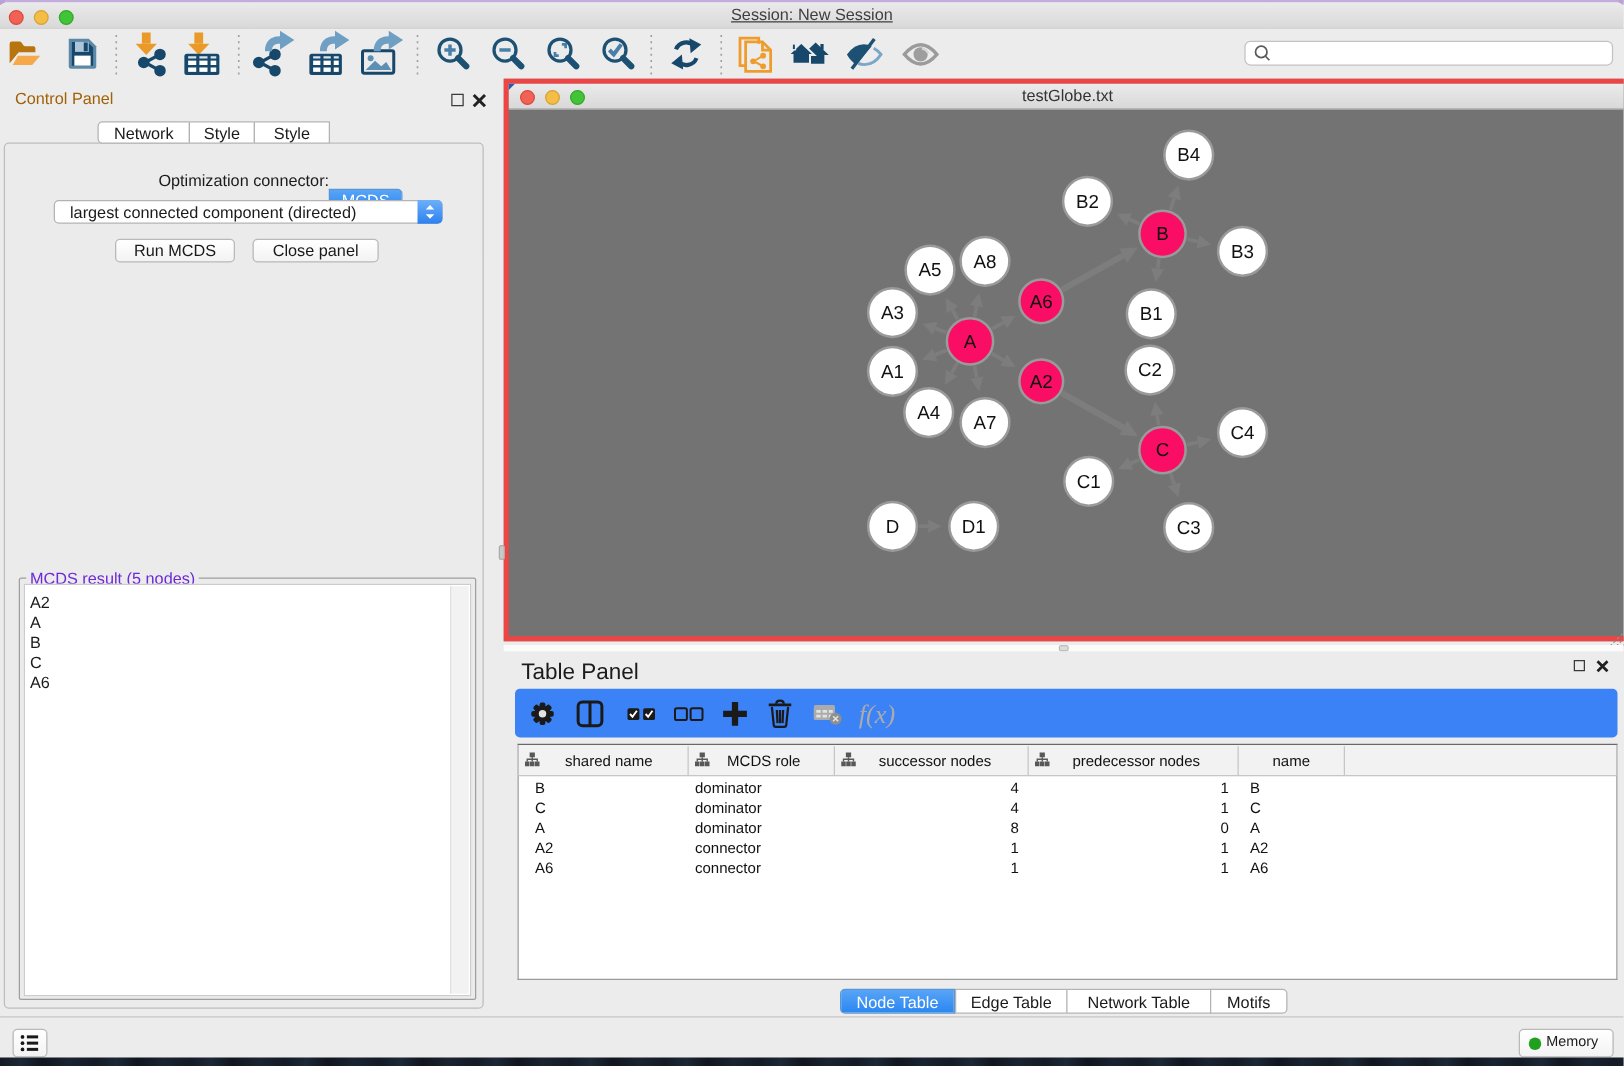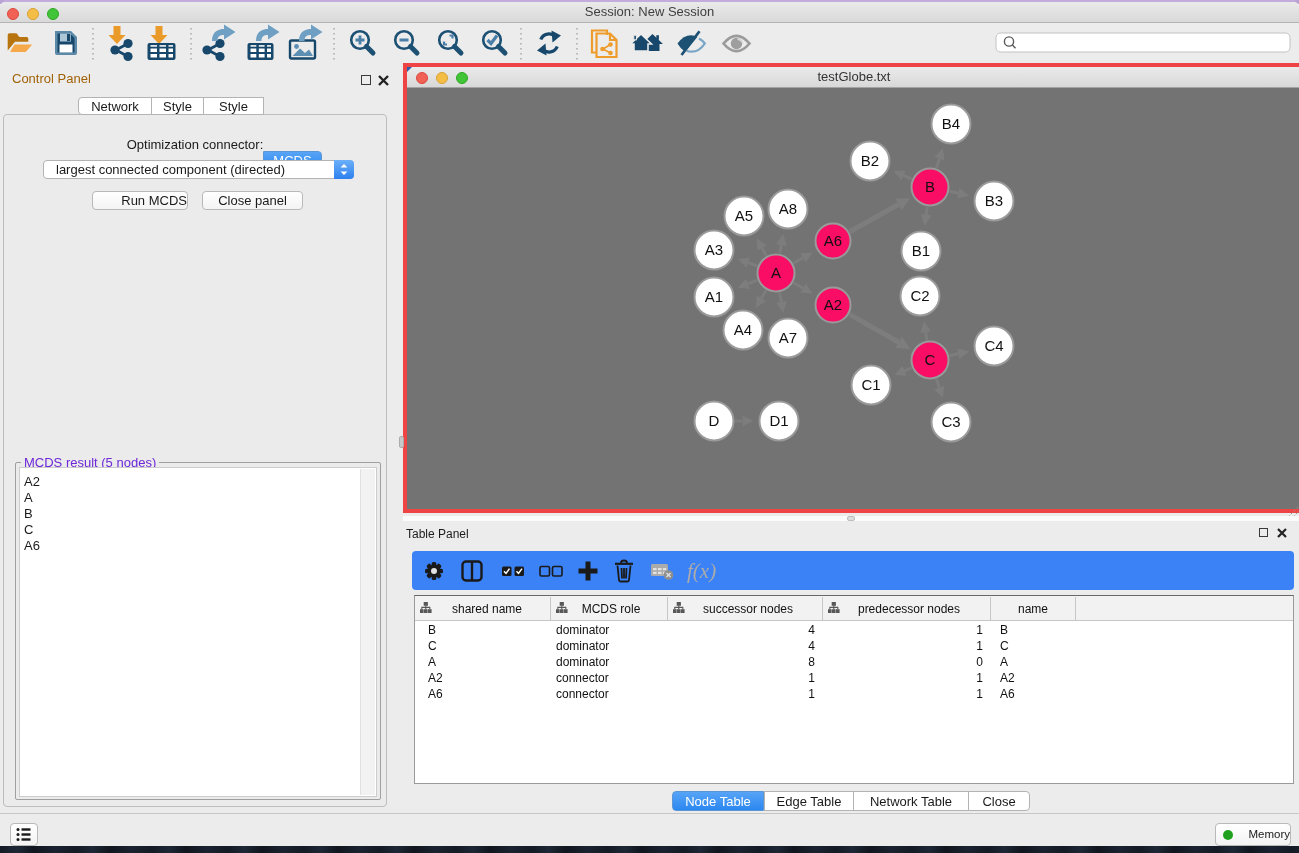--- a/index.html
+++ b/index.html
@@ -17,21 +17,21 @@
 <div class="abs" style="left:0;top:0;width:1299px;height:2px;background:#c3abdd;"></div>
 <div class="abs" style="left:0;top:0;width:4px;height:4px;background:#b9a2d4;"></div>
 <div class="abs" style="left:1295px;top:0;width:4px;height:4px;background:#b9a2d4;"></div>
 
 <div class="abs" style="left:0;top:2px;width:1299px;height:844px;background:#ececec;border-radius:5px 5px 0 0;overflow:hidden;">
 
 <div class="abs" style="left:0;top:0;width:1299px;height:21px;background:linear-gradient(#eaeaea,#d9d9d9);border-bottom:1px solid #b4b4b4;border-radius:5px 5px 0 0;">
   <span class="tl" style="position:absolute;left:7px;top:6px;background:#f16156;border:0.5px solid #d9493e;"></span>
   <span class="tl" style="position:absolute;left:27px;top:6px;background:#f4bd46;border:0.5px solid #d8a136;"></span>
   <span class="tl" style="position:absolute;left:47px;top:6px;background:#41c437;border:0.5px solid #2fa825;"></span>
-  <div style="text-align:center;font-size:13px;color:#3e3e3e;line-height:20px;">Session: New Session</div>
+  <div style="text-align:center;font-size:13px;color:#3e3e3e;line-height:20px;text-decoration:underline;">Session: New Session</div>
 </div>
 
 <div class="abs" id="toolbar" style="left:0;top:21px;width:1299px;height:41px;background:#ececec;">
 <svg width="1299" height="41">
 
   <g stroke="#9f9f9f" stroke-width="1.3" stroke-dasharray="1.5,3.5">
     <line x1="93" y1="5" x2="93" y2="37"></line>
           <line x1="191" y1="5" x2="191" y2="37"></line>
     <line x1="334" y1="5" x2="334" y2="37"></line>
           <line x1="521" y1="5" x2="521" y2="37"></line>
@@ -192,21 +192,21 @@
   <div class="abs" style="left:0;top:74px;width:390px;text-align:center;font-size:13px;color:#1a1a1a;">Optimization connector:</div>
 
   <div class="abs" style="left:43px;top:96.5px;width:311px;height:19px;background:#fff;border:1px solid #b3b3b3;border-radius:4px;font-size:13px;line-height:17px;color:#1a1a1a;padding-left:12px;">largest connected component (directed)
     <div class="abs" style="right:-1px;top:-1px;width:20px;height:19px;border-radius:0 4px 4px 0;background:linear-gradient(#6cb0f9,#2d80ee);">
       <svg width="20" height="19">
             <path d="M10,4 L13.4,7.6 L6.6,7.6 Z" fill="#fff"></path>
             <path d="M10,15 L13.4,11.4 L6.6,11.4 Z" fill="#fff"></path>
           </svg>
     </div>
   </div>
-  <div class="btn abs" style="left:92px;top:128px;width:96px;height:19px;font-size:13px;line-height:17px;text-align:right;">Run MCDS</div>
+  <div class="btn abs" style="left:92px;top:128px;width:96px;height:19px;font-size:13px;line-height:17px;">Run MCDS</div>
   <div class="btn abs" style="left:202px;top:128px;width:101px;height:19px;font-size:13px;line-height:17px;">Close panel</div>
 
   <div class="abs" style="left:15px;top:399px;width:366px;height:338px;border:1px solid #9f9f9f;border-radius:2px;"></div>
   <div class="abs" style="left:21px;top:392px;background:#ebebeb;padding:0 3px;font-size:13px;color:#6d28d9;">MCDS result (5 nodes)</div>
   <div class="abs" style="left:19px;top:404px;width:358px;height:330px;background:#fff;border:1px solid #cccccc;">
     <div style="padding:6px 0 0 4px;font-size:13px;line-height:15.9px;color:#1a1a1a;">A2<br>A<br>B<br>C<br>A6</div>
     <div class="abs" style="right:1px;top:1px;bottom:1px;width:15px;background:#f2f2f2;border-left:1px solid #e0e0e0;"></div>
   </div>
 </div>
 
@@ -303,21 +303,21 @@
   <svg class="abs" style="left:881px;top:437px;" width="15" height="14">
     <g stroke="#909090" stroke-width="1" stroke-dasharray="2.2,1.8">
       <line x1="0" y1="13" x2="13" y2="0"></line>
           <line x1="5" y1="13" x2="13" y2="5"></line>
           <line x1="10" y1="13" x2="13" y2="10"></line>
     </g>
   </svg>
 </div>
 
 <div class="abs" id="tablepanel" style="left:390px;top:517px;width:909px;height:294px;">
-  <div class="abs" style="left:16px;top:8px;font-size:12px;color:#1c1c1c;">Table Panel</div>
+  <div class="abs" style="left:27px;top:8px;font-size:18px;color:#1c1c1c;">Table Panel</div>
   <div class="abs" style="left:869px;top:9px;width:9px;height:9px;border:1.6px solid #3a3a3a;"></div>
   <svg class="abs" style="left:886px;top:8px;" width="12" height="12">
         <path d="M2,2 L10,10 M10,2 L2,10" stroke="#222" stroke-width="2.2"></path>
       </svg>
 
   <div class="abs" style="left:22px;top:32px;width:882px;height:39px;background:#3b82f6;border-radius:4px;">
     <svg width="882" height="39">
 
       <g fill="#1a1a1a">
         <g transform="translate(22,20)">
@@ -440,37 +440,37 @@
             <span class="abs" style="left:330px;top:1px;width:70px;text-align:right;">1</span>
             <span class="abs" style="left:498px;top:1px;width:70px;text-align:right;">1</span>
             <span class="abs" style="left:585px;top:1px;">A6</span>
           </div>
     </div>
   </div>
 
   <div class="tab tabsel" style="left:282px;top:272px;width:92px;height:20px;line-height:19px;border-radius:4px 0 0 4px;">Node Table</div>
   <div class="tab" style="left:374px;top:272px;width:90px;height:20px;line-height:19px;">Edge Table</div>
   <div class="tab" style="left:463px;top:272px;width:116px;height:20px;line-height:19px;">Network Table</div>
-  <div class="tab" style="left:578px;top:272px;width:62px;height:20px;line-height:19px;border-radius:0 4px 4px 0;">Close</div>
+  <div class="tab" style="left:578px;top:272px;width:62px;height:20px;line-height:19px;border-radius:0 4px 4px 0;">Motifs</div>
 </div>
 
 <div class="abs" style="left:0;top:811px;width:1299px;height:33px;background:#ececec;border-top:1px solid #c6c6c6;" id="statusbar">
   <div class="btn abs" style="left:10px;top:9px;width:28px;height:23px;">
     <svg width="26" height="21">
           <g fill="#1a1a1a">
             <circle cx="7" cy="5.5" r="1.5"></circle>
             <circle cx="7" cy="10.5" r="1.5"></circle>
             <circle cx="7" cy="15.5" r="1.5"></circle>
             <rect x="10.5" y="4.3" width="9" height="2.4"></rect>
             <rect x="10.5" y="9.3" width="9" height="2.4"></rect>
             <rect x="10.5" y="14.3" width="9" height="2.4"></rect>
           </g>
         </svg>
   </div>
-  <div class="btn abs" style="left:1215px;top:9px;width:76px;height:23px;font-size:11.5px;line-height:21px;color:#1a1a1a;text-align:right;padding-left:21px;">Memory
+  <div class="btn abs" style="left:1215px;top:9px;width:76px;height:23px;font-size:11.5px;line-height:21px;color:#1a1a1a;text-align:left;padding-left:21px;">Memory
     <div class="abs" style="left:7px;top:6px;width:10px;height:10px;border-radius:50%;background:#1fa01f;"></div>
   </div>
 
 </div>
 
 <div class="abs" style="left:403px;top:513.5px;width:896px;height:5px;background:#fbfbfb;"></div>
 <div class="abs" style="left:847px;top:513.5px;width:8px;height:5px;background:#dcdcdc;border:1px solid #bdbdbd;border-radius:2px;"></div>
 <div class="abs" style="left:398.5px;top:434px;width:5px;height:12px;background:#c9c9c9;border:1px solid #ababab;border-radius:2px;"></div>
 </div>
 

